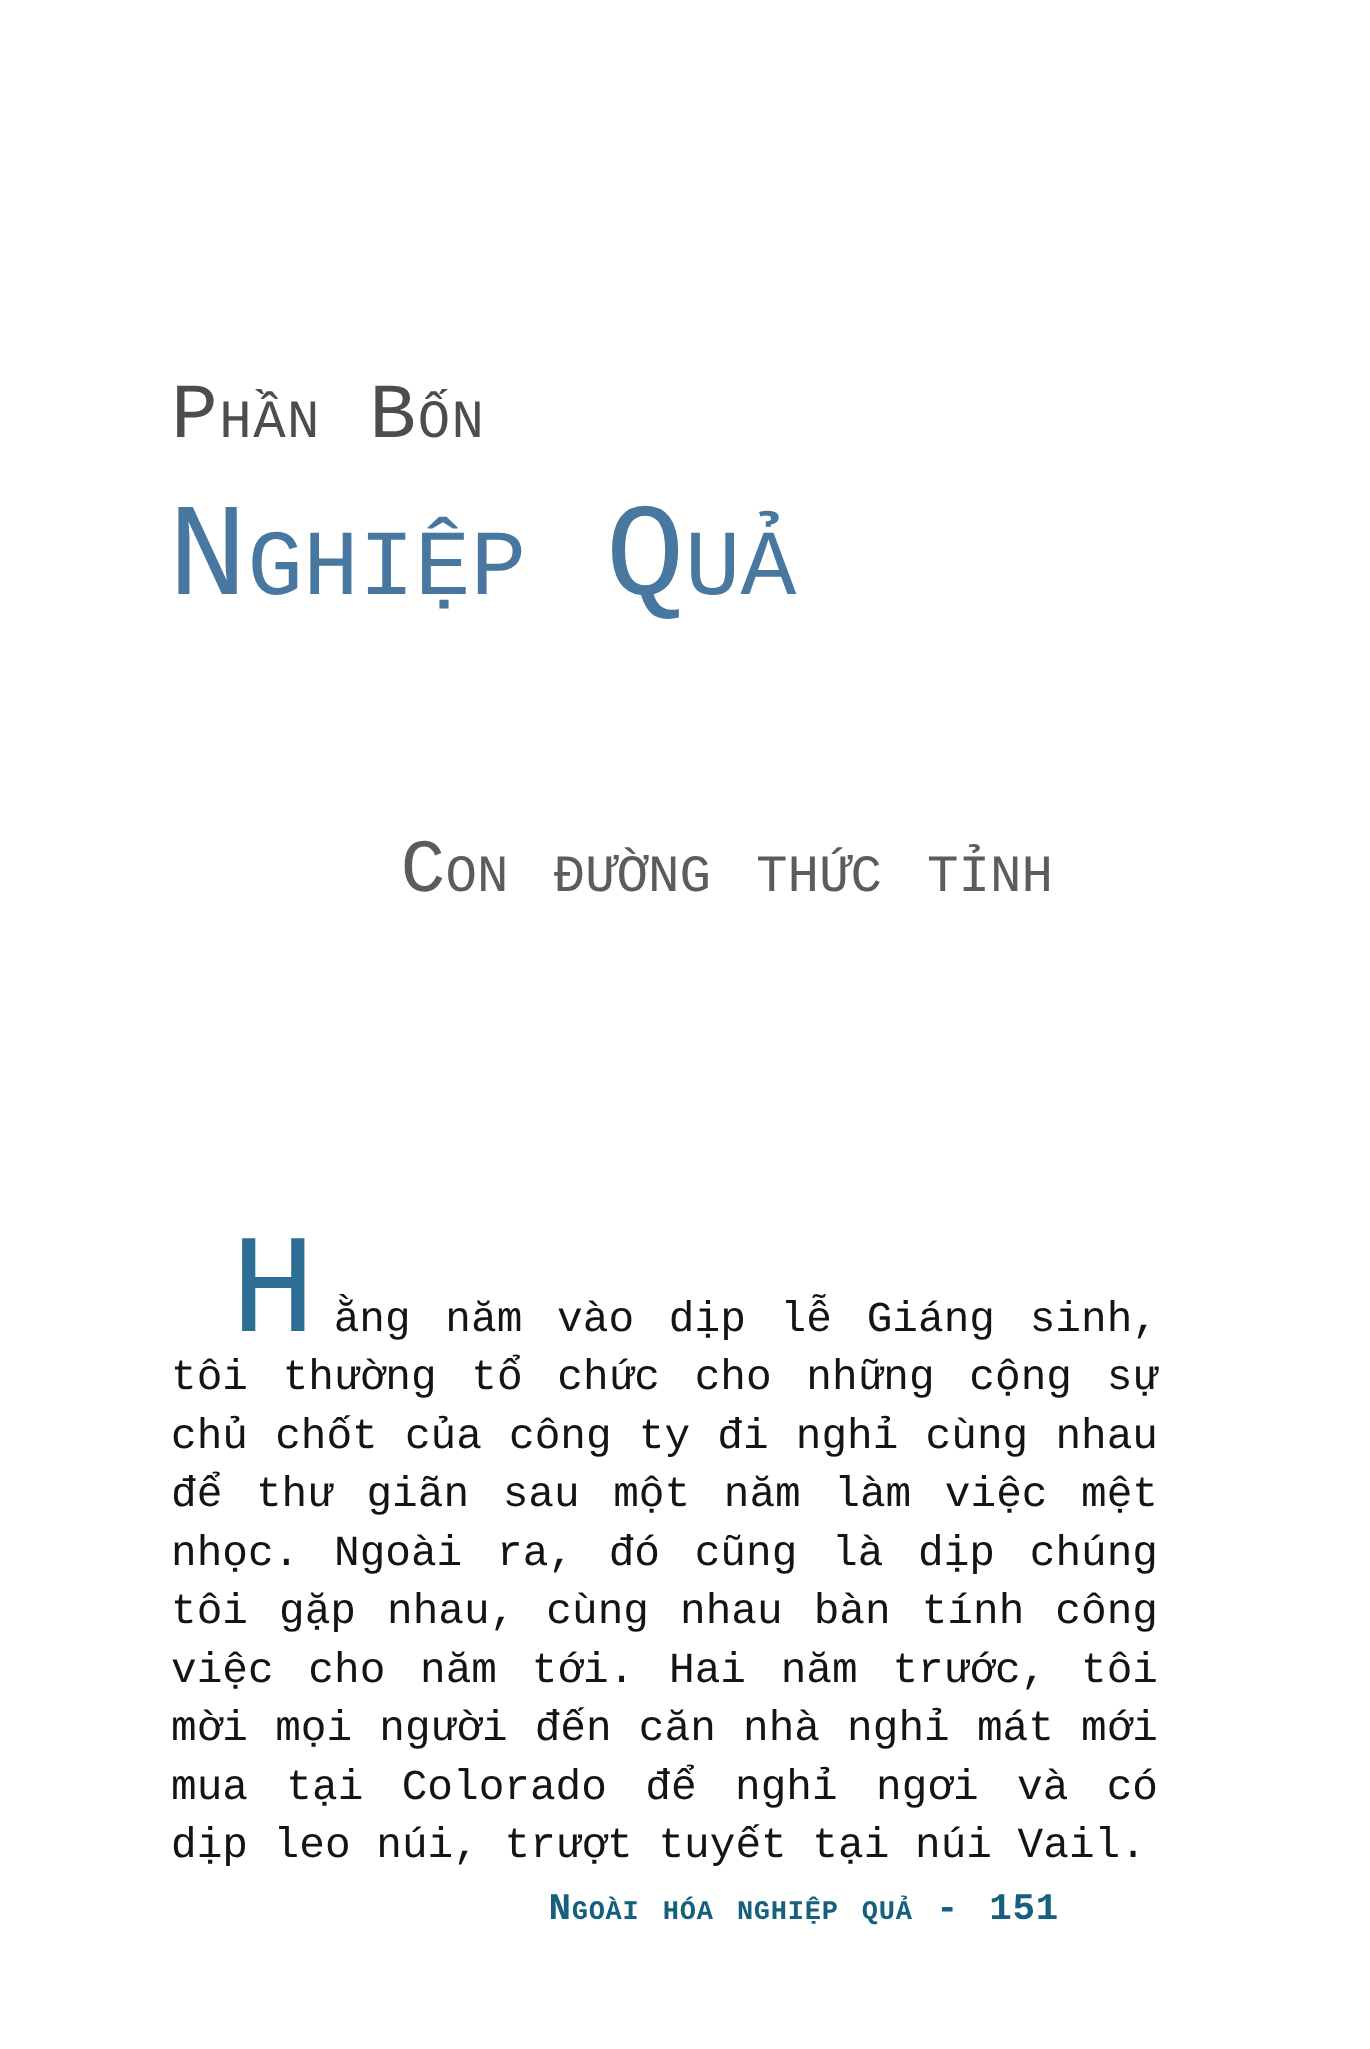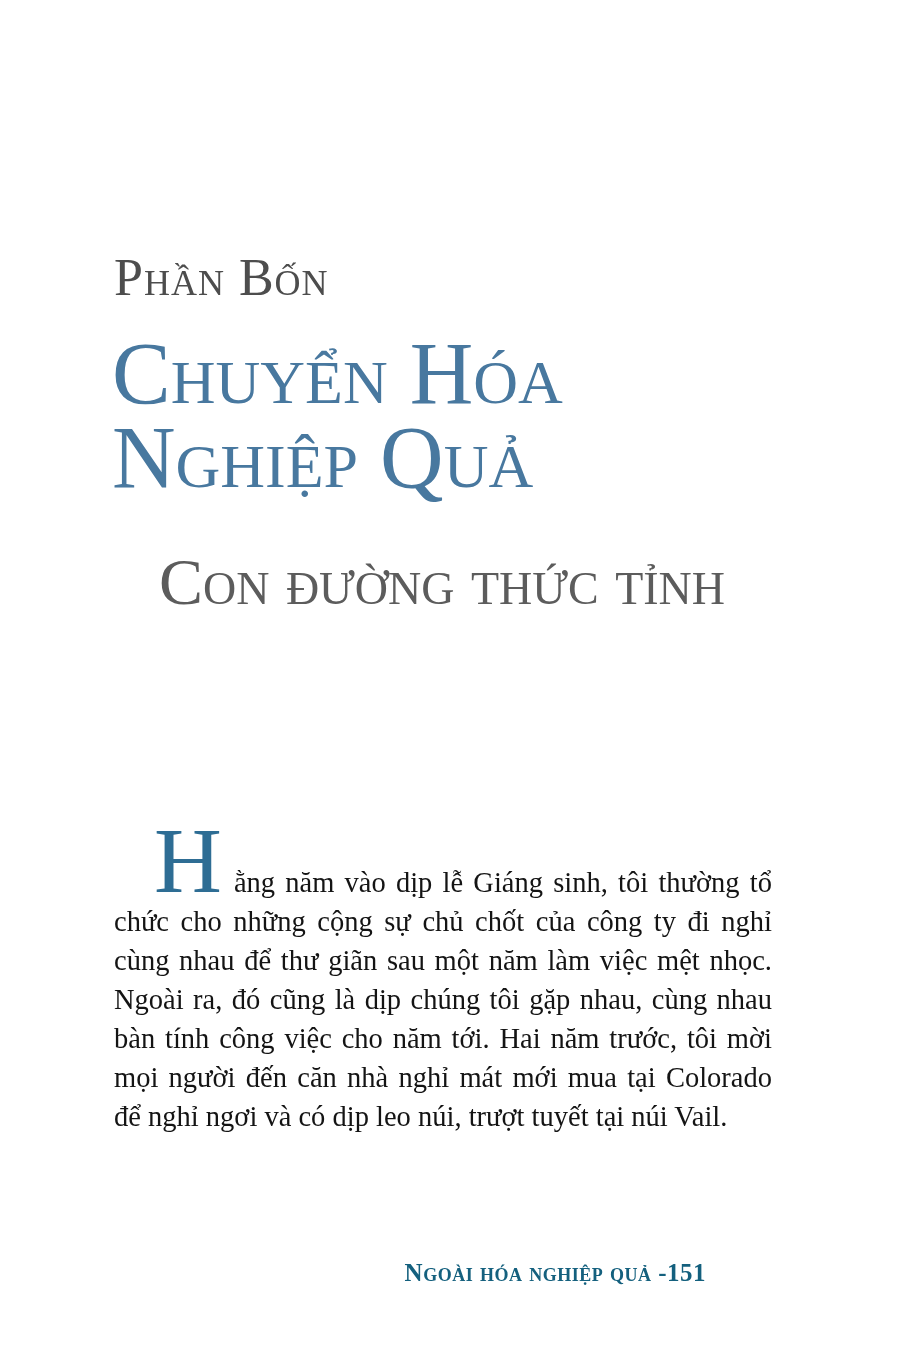--- a/index.html
+++ b/index.html
@@ -6,21 +6,21 @@
     margin: 0;
     padding: 0;
     background: #ffffff;
   }
   .page {
     position: relative;
     width: 848px;
     height: 1366px;
     background: #ffffff;
     overflow: hidden;
-    font-family: Liberation Serif, serif;
+    font-family: Liberation Mono, monospace;
   }
   .part-label {
     position: absolute;
     left: 114px;
     top: 248px;
     font-size: 52px;
     line-height: 60px;
     font-variant: small-caps;
     letter-spacing: 1px;
     color: #4d4d4d;
@@ -32,23 +32,23 @@
     margin: 0;
     font-size: 88px;
     line-height: 84px;
     font-weight: normal;
     font-variant: small-caps;
     letter-spacing: 0px;
     color: #48789f;
   }
   .subtitle {
     position: absolute;
-    right: 123px;
+    right: 146px;
     top: 552px;
-    font-size: 66px;
+    font-size: 50px;
     line-height: 60px;
     font-variant: small-caps;
     color: #5c5c5c;
     text-align: right;
     white-space: nowrap;
   }
   .body-text {
     position: absolute;
     left: 114px;
     top: 860px;
@@ -80,33 +80,33 @@
     font-size: 25px;
     line-height: 34px;
     font-variant: small-caps;
     font-weight: bold;
     letter-spacing: 0.5px;
     color: #14607e;
     text-align: right;
     white-space: nowrap;
   }
   .page-number {
+    margin-left: 20px;
     font-variant: normal;
     font-weight: bold;
   }
 </style>
 </head>
 <body>
 
 <div class="page">
 
   <div class="part-label">Phần Bốn</div>
 
   <h1 class="chapter-title">
-    <div>Chuyển Hóa</div>
     <div>Nghiệp Quả</div>
   </h1>
 
   <div class="subtitle">Con đường thức tỉnh</div>
 
   <div class="body-text">
     <p><span class="raised-cap">H</span><span>ằng năm vào dịp lễ Giáng sinh, tôi thường tổ chức cho những cộng sự chủ chốt của công ty đi nghỉ cùng nhau để thư giãn sau một năm làm việc mệt nhọc. Ngoài ra, đó cũng là dịp chúng tôi gặp nhau, cùng nhau bàn tính công việc cho năm tới. Hai năm trước, tôi mời mọi người đến căn nhà nghỉ mát mới mua tại Colorado để nghỉ ngơi và có dịp leo núi, trượt tuyết tại núi Vail.</span></p>
   </div>
 
   <div class="page-footer">

